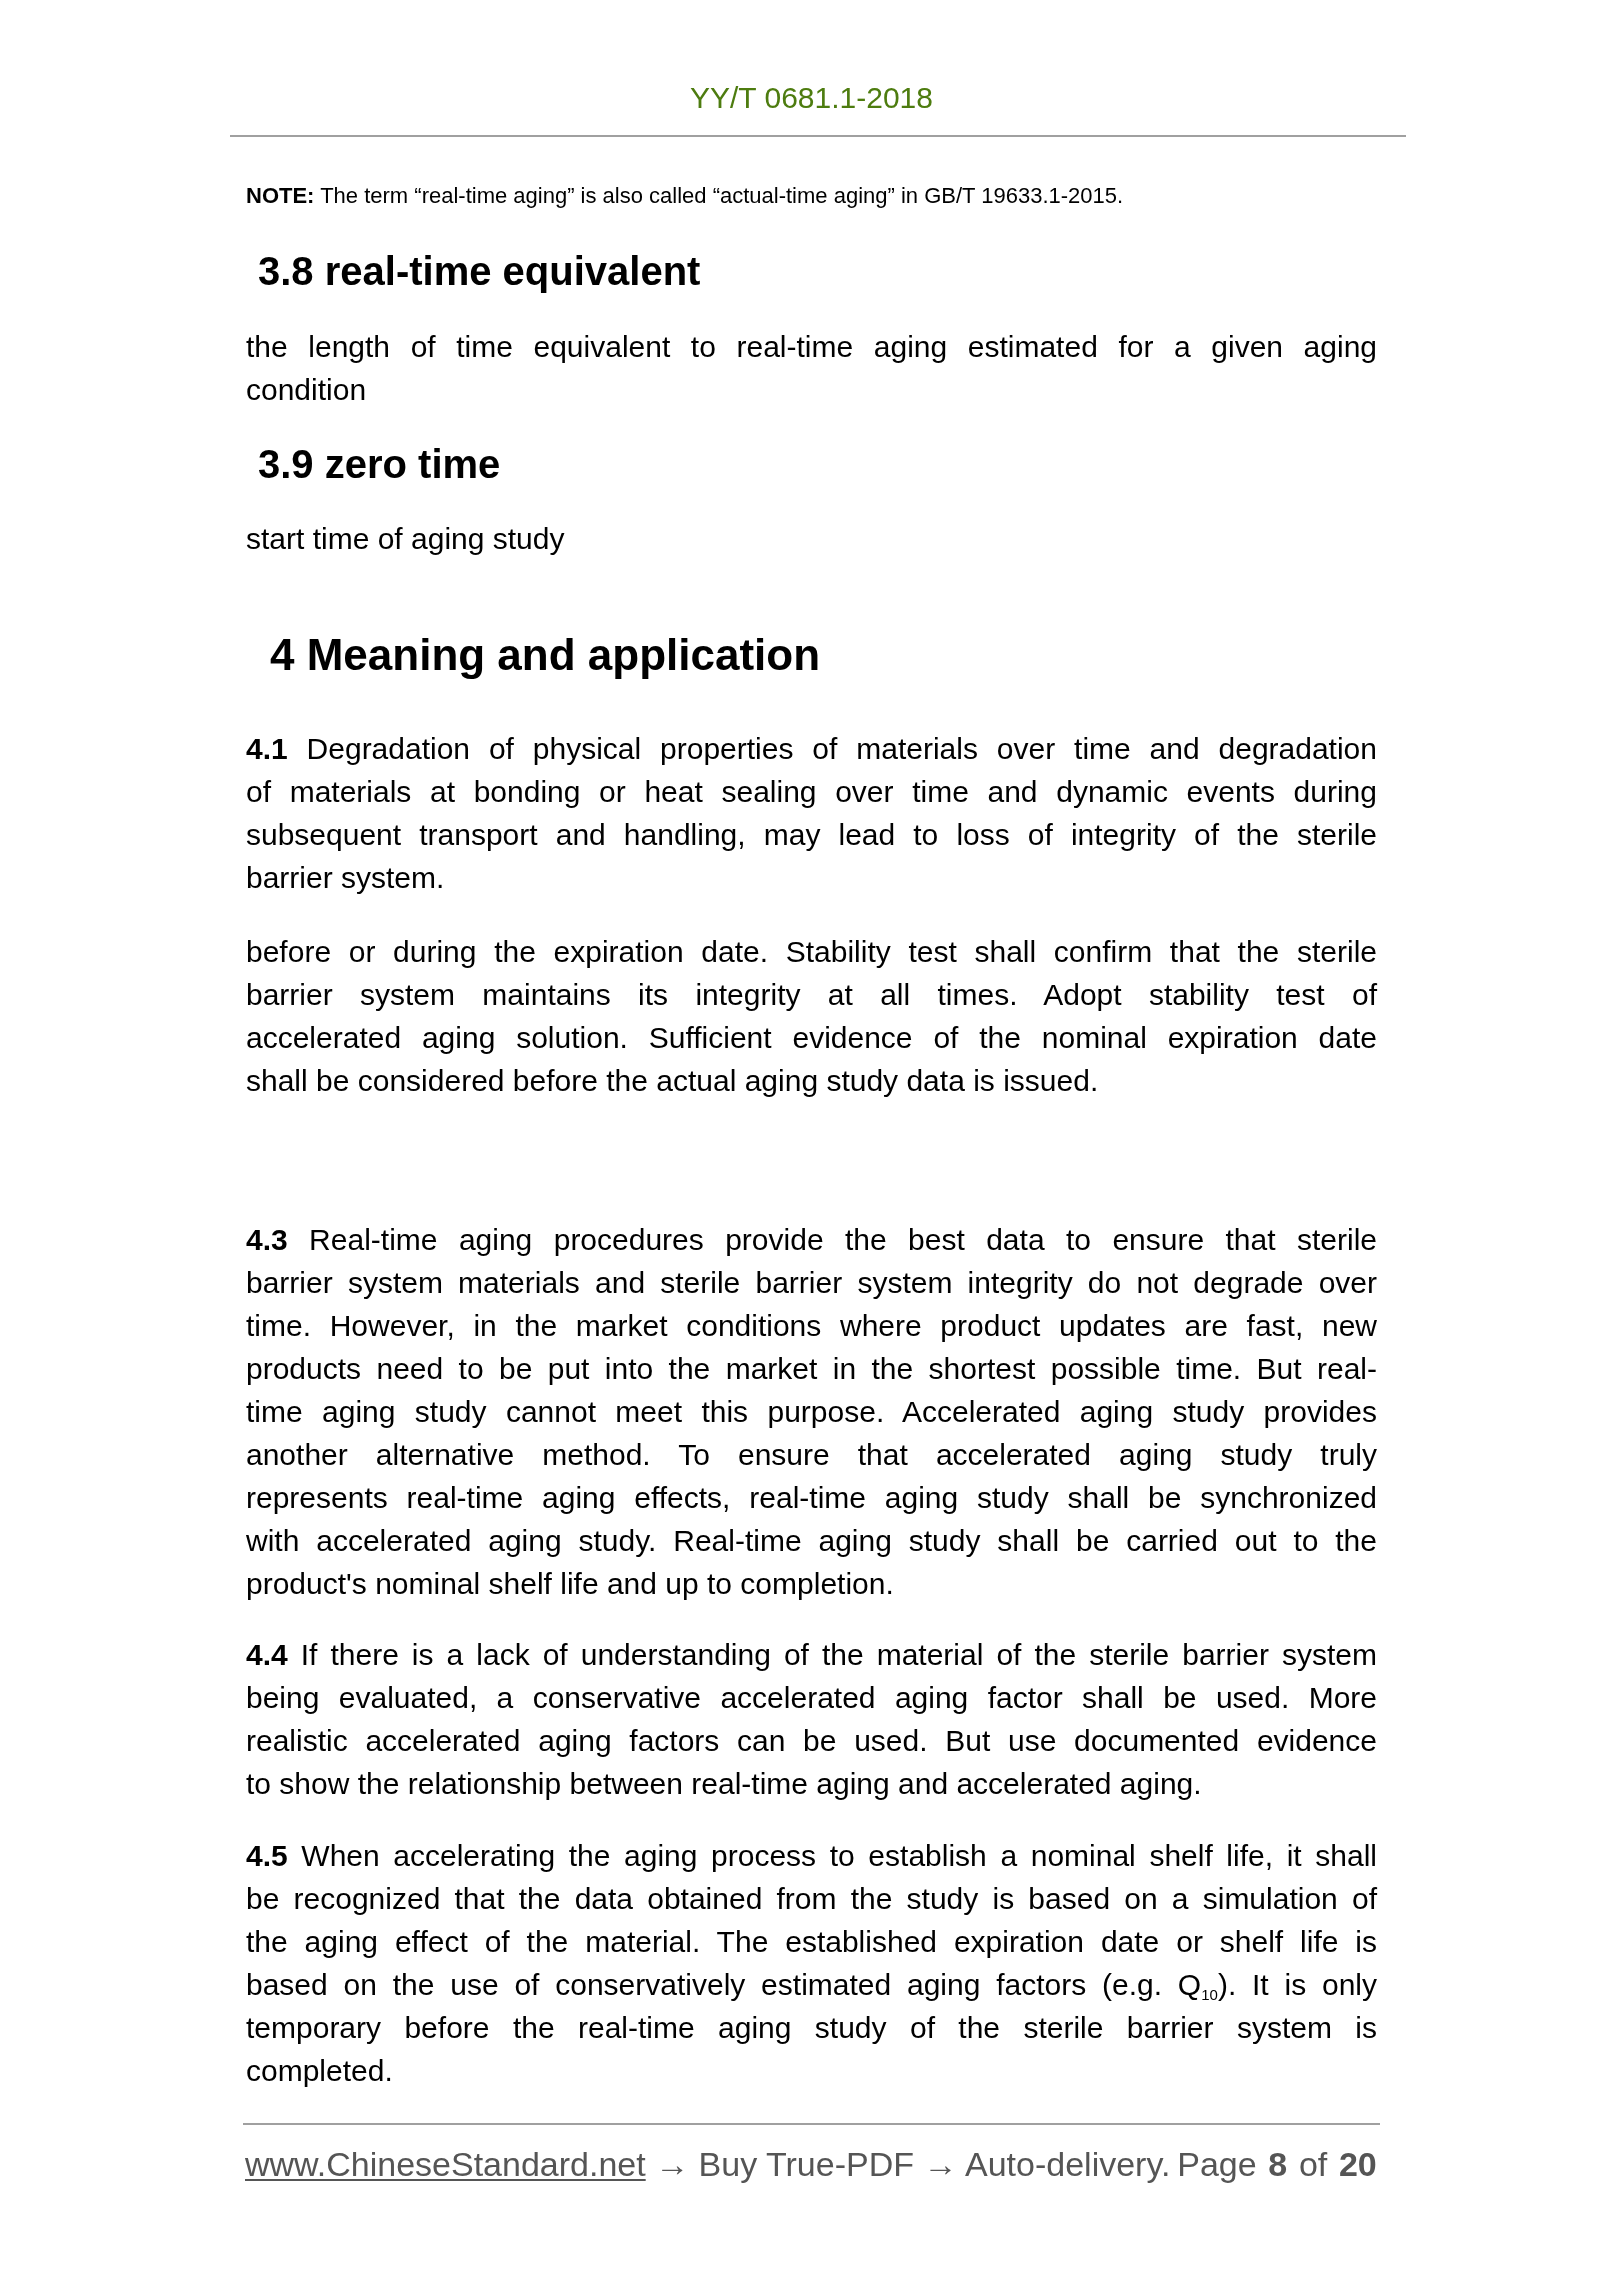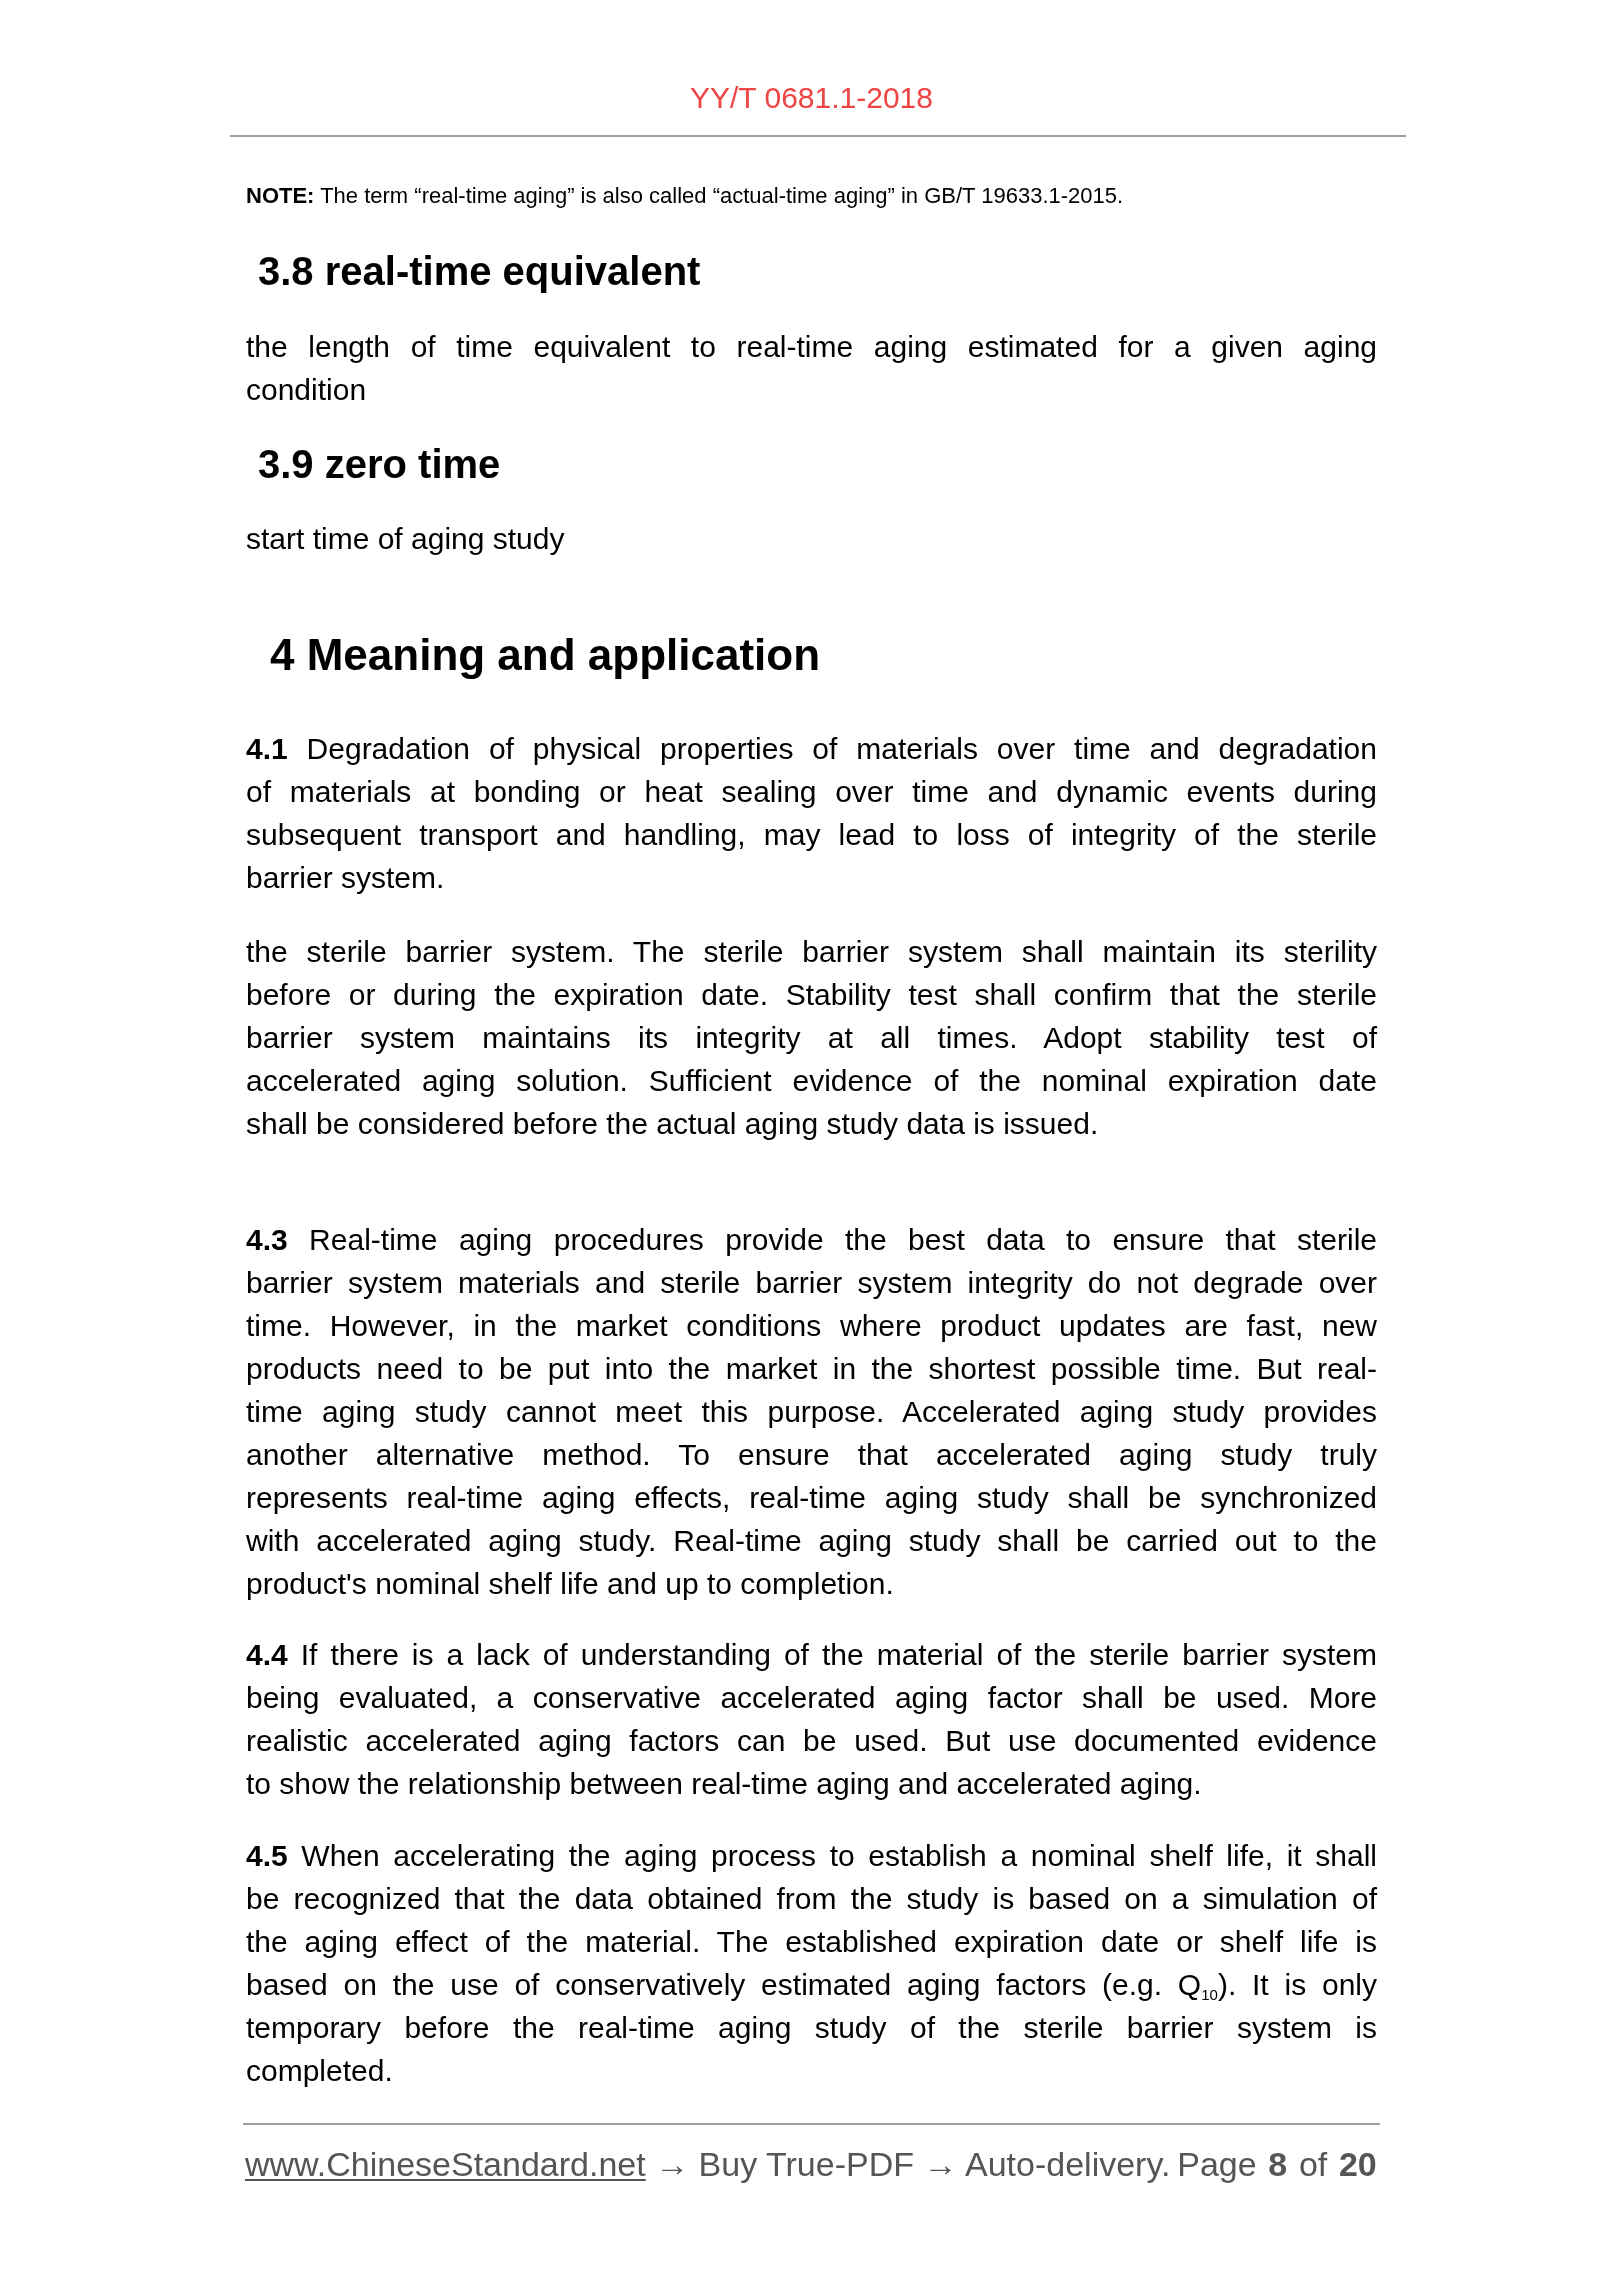--- a/index.html
+++ b/index.html
@@ -1,20 +1,20 @@
 <!DOCTYPE html>
 <html style="font-size:13.3px"><head>
 <meta charset="utf-8">
 <style>
   html, body { margin: 0; padding: 0; background: #ffffff; }
   body { width: 1623px; height: 2295px; position: relative; overflow: hidden;
          font-family: "Liberation Sans", "DejaVu Sans", sans-serif; color: #000; }
   .abs { position: absolute; }
   .page-header { left: 0; width: 1623px; top: 80px; height: 35px; line-height: 35px;
-                 font-size: 30px; color: #ef4444; text-align: center; white-space: nowrap; }
+                 font-size: 30px; color: #4d7c0f; text-align: center; white-space: nowrap; }
   .rule { height: 1.7px; background: #a0a0a0; }
   .note { left: 246px; top: 183px; height: 25px; line-height: 25px; font-size: 22px; white-space: nowrap; }
   .note b { font-weight: bold; }
   .term-heading { left: 258px; height: 36px; line-height: 36px; font-size: 40px; font-weight: bold; white-space: nowrap; }
   .section-heading { left: 246px; top: 629px; height: 51px; line-height: 51px; font-size: 44px; font-weight: bold; white-space: nowrap; margin-left: 24px; }
   .para { left: 246px; width: 1131px; font-size: 30px; }
   .line { height: 43px; line-height: 43px; white-space: nowrap; text-align: justify; text-align-last: justify; overflow: visible; }
   .line.last { text-align: center; text-align-last: left; }
   .line .num { font-weight: bold; }
   .line sub { font-size: 15px; vertical-align: -5px; line-height: 0; }
@@ -49,21 +49,20 @@
 <div class="abs section-heading">4 Meaning and application</div>
 
 <div class="abs para" style="top:727px;">
   <div class="line"><span class="num">4.1</span><span> Degradation of physical properties of materials over time and degradation</span></div>
   <div class="line">of materials at bonding or heat sealing over time and dynamic events during</div>
   <div class="line">subsequent transport and handling, may lead to loss of integrity of the sterile</div>
   <div class="line last">barrier system.</div>
 </div>
 
 <div class="abs para" style="top:930px;">
-  <div class="line">the sterile barrier system. The sterile barrier system shall maintain its sterility</div>
   <div class="line">before or during the expiration date. Stability test shall confirm that the sterile</div>
   <div class="line">barrier system maintains its integrity at all times. Adopt stability test of</div>
   <div class="line">accelerated aging solution. Sufficient evidence of the nominal expiration date</div>
   <div class="line last">shall be considered before the actual aging study data is issued.</div>
 </div>
 
 <div class="abs para" style="top:1218px;">
   <div class="line"><span class="num">4.3</span><span> Real-time aging procedures provide the best data to ensure that sterile</span></div>
   <div class="line">barrier system materials and sterile barrier system integrity do not degrade over</div>
   <div class="line">time. However, in the market conditions where product updates are fast, new</div>

